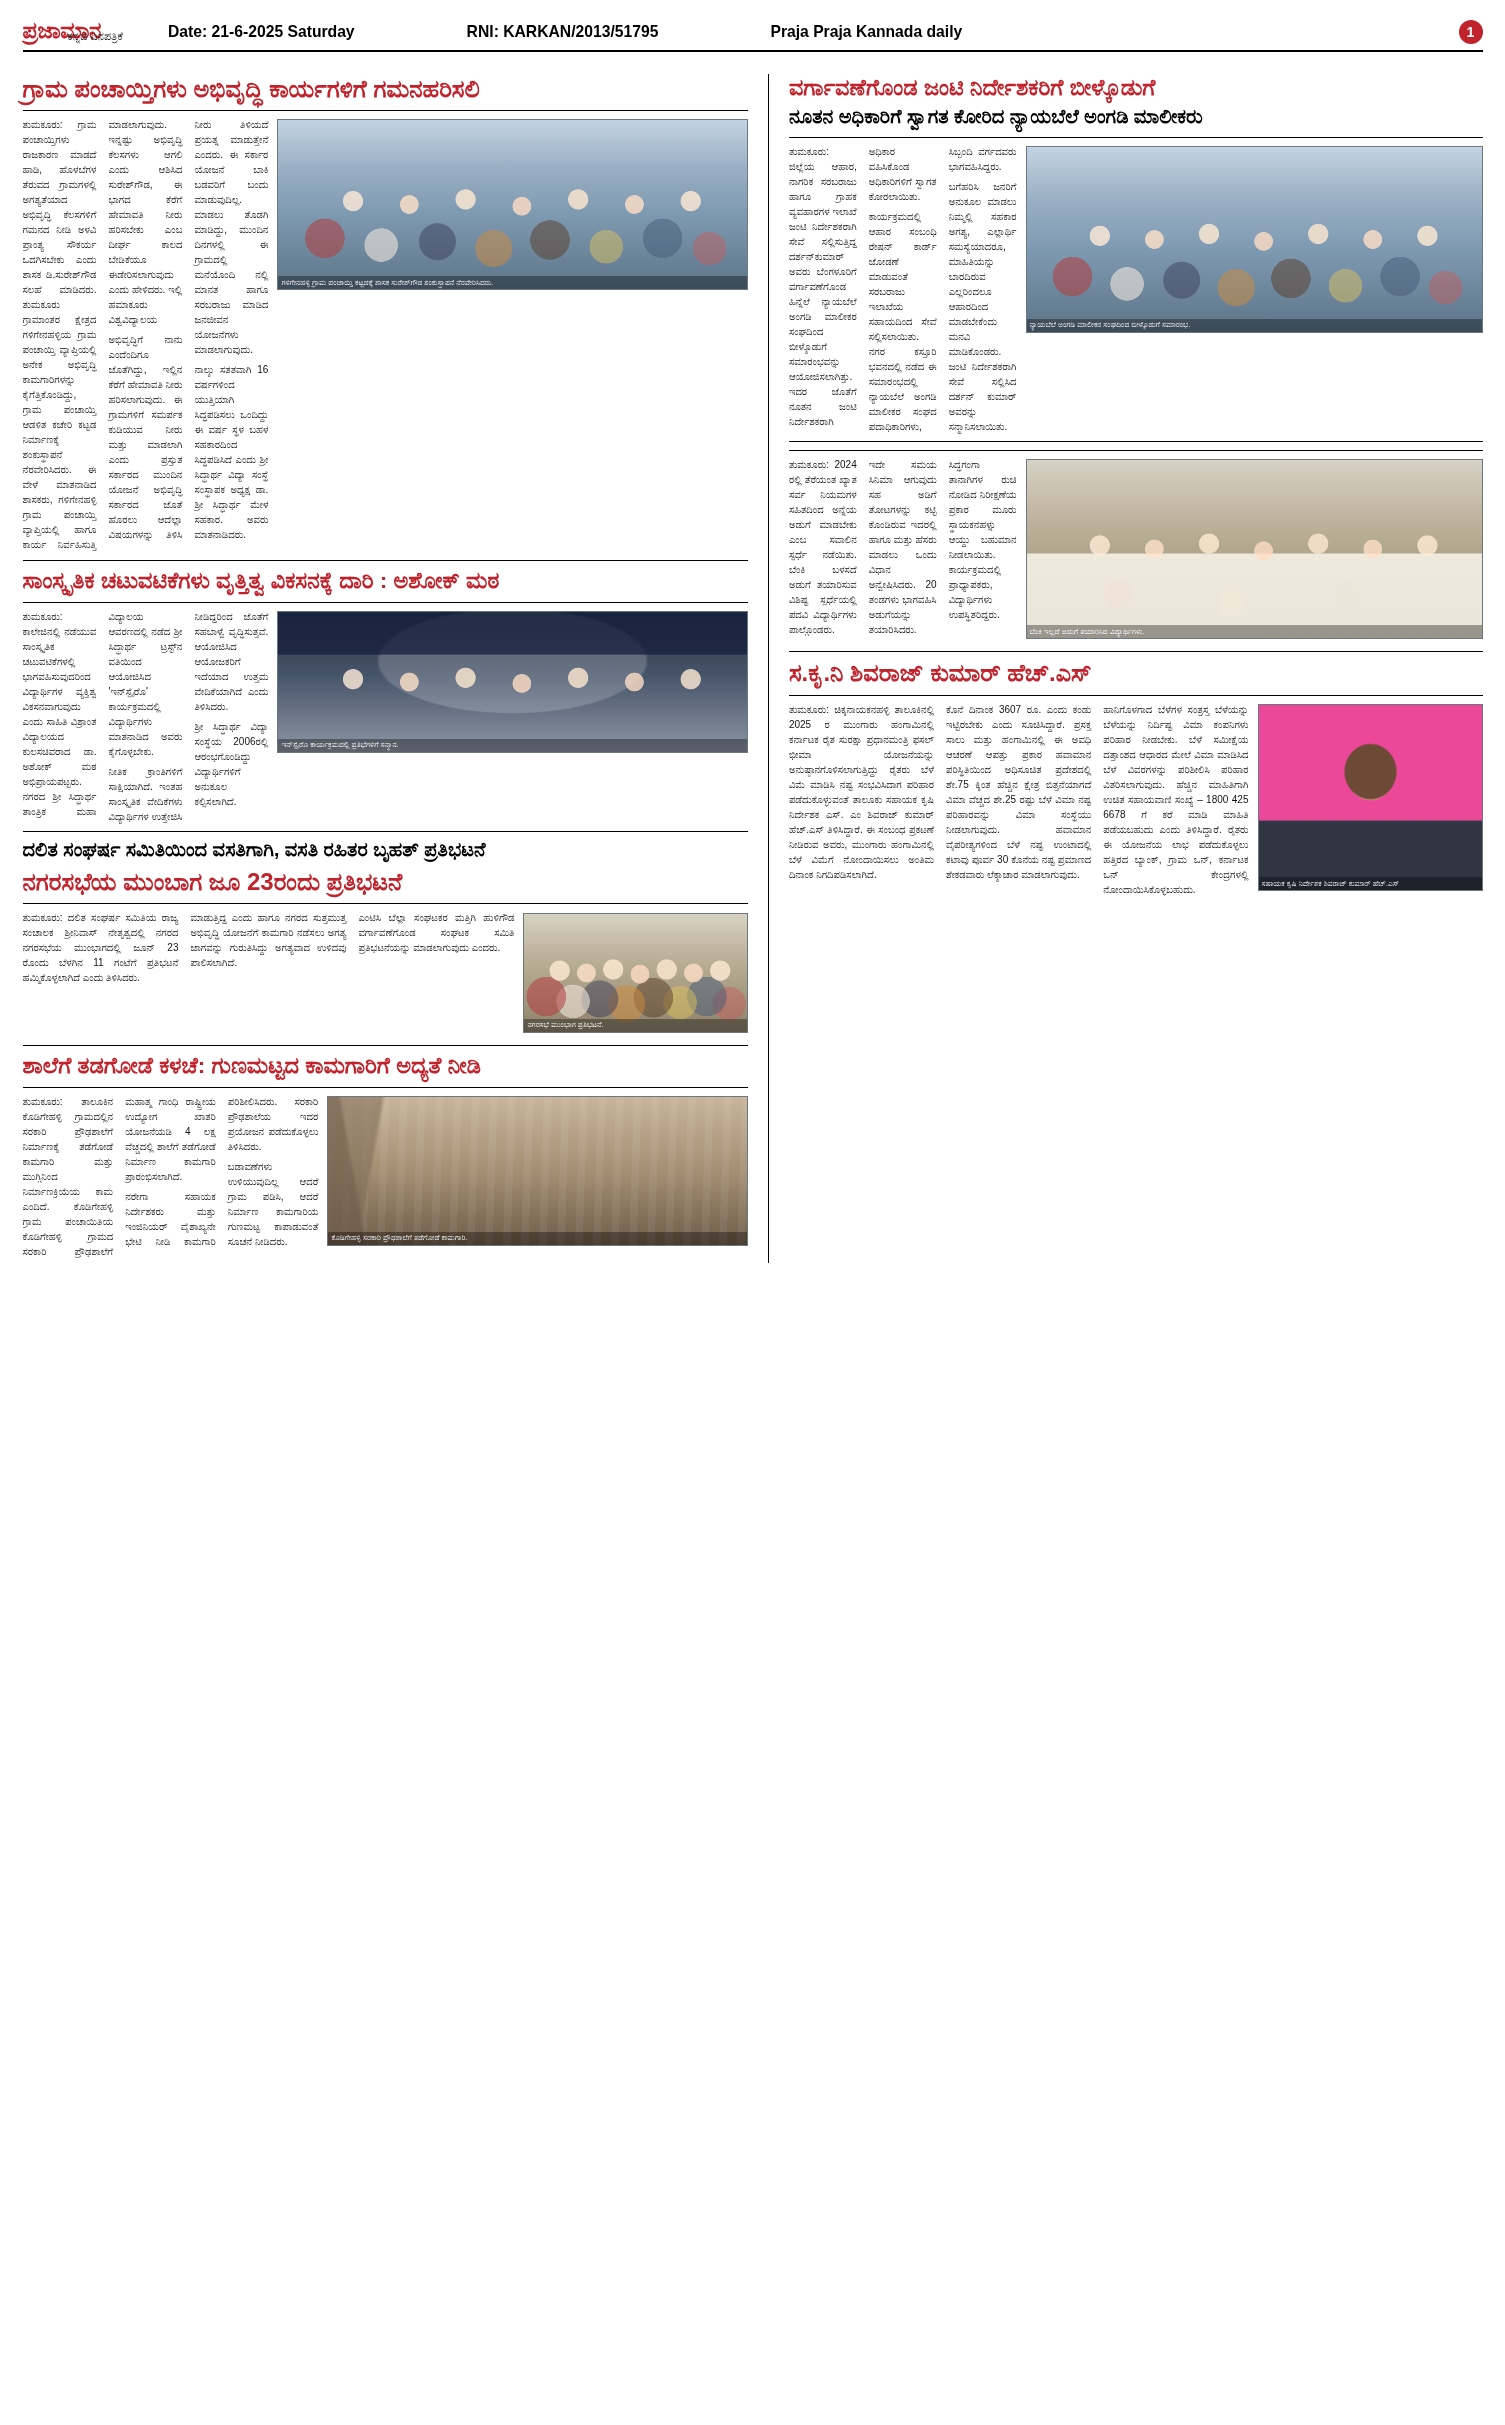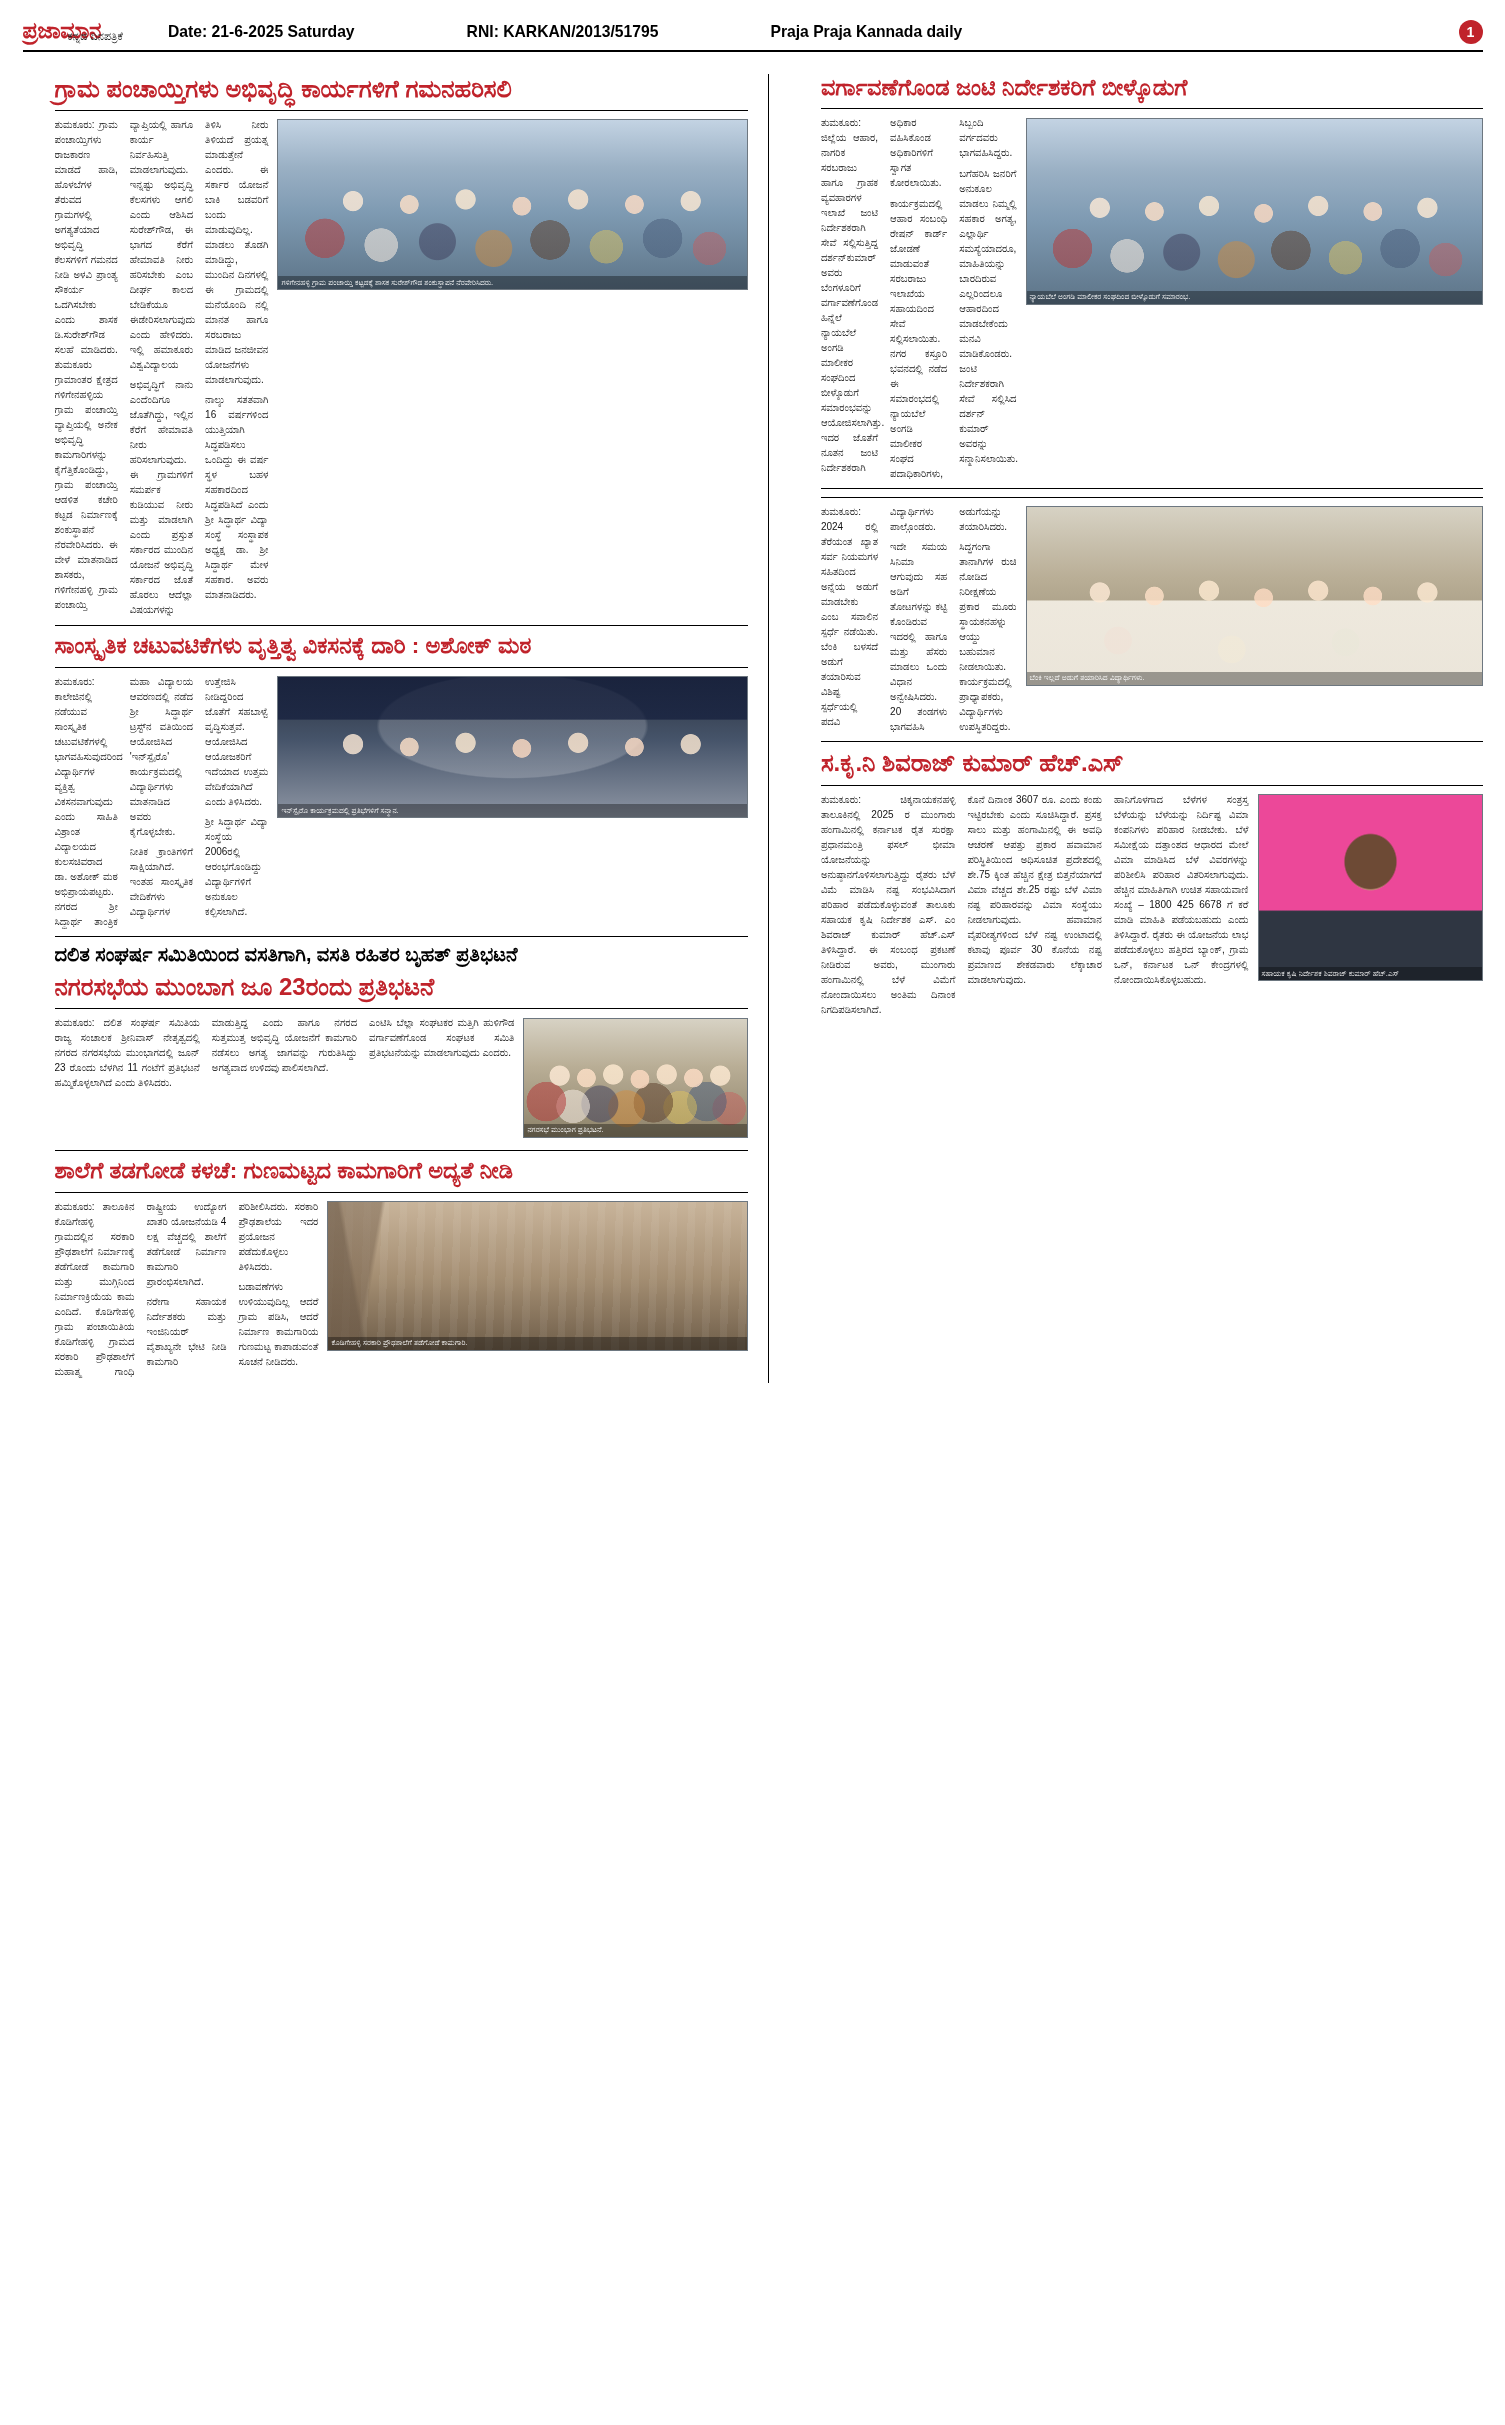--- a/index.html
+++ b/index.html
@@ -143,21 +143,21 @@
       linear-gradient(180deg, transparent 0 62%, #2f3642 63% 100%);
   }
   .ph-dirt::before {
     content: ""; position: absolute; inset: 0;
     background-image:
       linear-gradient(100deg, rgba(120,100,80,.5) 0 12%, transparent 13%),
       linear-gradient(80deg, rgba(90,75,60,.45) 0 8%, transparent 9%),
       repeating-linear-gradient(92deg, rgba(255,255,255,.06) 0 7.5px, transparent 7.5px 18px);
   }
 
-  .art { margin-bottom: 4.5px; margin-left: 32px; }
+  .art { margin-bottom: 4.5px; }
   .flowbox { overflow: hidden; }
   .img-right { float: right; margin: 2.2px 0 4.5px 9px; }
   .clearfix::after { content: ""; display: block; clear: both; }
 </style>
 </head>
 <body>
 
 <div class="page">
 
   <div class="masthead">
@@ -240,20 +240,21 @@
       </div>
 
     </div>
 
     <div class="vrule"></div>
 
     <div class="col-right">
 
       <div class="art">
         <div class="hl-red hl-30">ವರ್ಗಾವಣೆಗೊಂಡ ಜಂಟಿ ನಿರ್ದೇಶಕರಿಗೆ ಬೀಳ್ಕೊಡುಗೆ</div>
+        <div class="hl-black hl-26" style="margin-top:4.5px;">ನೂತನ ಅಧಿಕಾರಿಗೆ ಸ್ವಾಗತ ಕೋರಿದ ನ್ಯಾಯಬೆಲೆ ಅಂಗಡಿ ಮಾಲೀಕರು</div>
         <div class="rule"></div>
         <div class="flowbox clearfix">
           <div class="photo ph-a ph-crowd img-right" style="width:457px;height:187px;">
             <div class="cap">ನ್ಯಾಯಬೆಲೆ ಅಂಗಡಿ ಮಾಲೀಕರ ಸಂಘದಿಂದ ಬೀಳ್ಕೊಡುಗೆ ಸಮಾರಂಭ.</div>
           </div>
           <div class="bodytext" style="column-count:3;column-gap:12px;">
             <p>ತುಮಕೂರು: ಜಿಲ್ಲೆಯ ಆಹಾರ, ನಾಗರಿಕ ಸರಬರಾಜು ಹಾಗೂ ಗ್ರಾಹಕ ವ್ಯವಹಾರಗಳ ಇಲಾಖೆ ಜಂಟಿ ನಿರ್ದೇಶಕರಾಗಿ ಸೇವೆ ಸಲ್ಲಿಸುತ್ತಿದ್ದ ದರ್ಶನ್‌ಕುಮಾರ್ ಅವರು ಬೆಂಗಳೂರಿಗೆ ವರ್ಗಾವಣೆಗೊಂಡ ಹಿನ್ನೆಲೆ ನ್ಯಾಯಬೆಲೆ ಅಂಗಡಿ ಮಾಲೀಕರ ಸಂಘದಿಂದ ಬೀಳ್ಕೊಡುಗೆ ಸಮಾರಂಭವನ್ನು ಆಯೋಜಿಸಲಾಗಿತ್ತು. ಇದರ ಜೊತೆಗೆ ನೂತನ ಜಂಟಿ ನಿರ್ದೇಶಕರಾಗಿ ಅಧಿಕಾರ ವಹಿಸಿಕೊಂಡ ಅಧಿಕಾರಿಗಳಿಗೆ ಸ್ವಾಗತ ಕೋರಲಾಯಿತು.</p>
             <p>ಕಾರ್ಯಕ್ರಮದಲ್ಲಿ ಆಹಾರ ಸಂಬಂಧಿ ರೇಷನ್ ಕಾರ್ಡ್ ಜೋಡಣೆ ಮಾಡುವಂತೆ ಸರಬರಾಜು ಇಲಾಖೆಯ ಸಹಾಯದಿಂದ ಸೇವೆ ಸಲ್ಲಿಸಲಾಯಿತು. ನಗರ ಕಸ್ತೂರಿ ಭವನದಲ್ಲಿ ನಡೆದ ಈ ಸಮಾರಂಭದಲ್ಲಿ ನ್ಯಾಯಬೆಲೆ ಅಂಗಡಿ ಮಾಲೀಕರ ಸಂಘದ ಪದಾಧಿಕಾರಿಗಳು, ಸಿಬ್ಬಂದಿ ವರ್ಗದವರು ಭಾಗವಹಿಸಿದ್ದರು.</p>
             <p>ಬಗೆಹರಿಸಿ ಜನರಿಗೆ ಅನುಕೂಲ ಮಾಡಲು ನಿಮ್ಮಲ್ಲಿ ಸಹಕಾರ ಅಗತ್ಯ, ಎಲ್ಲಾರ್ಥಿ ಸಮಸ್ಯೆಯಾದರೂ, ಮಾಹಿತಿಯನ್ನು ಬಾರದಿರುವ ಎಲ್ಲರಿಂದಲೂ ಆಹಾರದಿಂದ ಮಾಡಬೇಕೆಂದು ಮನವಿ ಮಾಡಿಕೊಂಡರು. ಜಂಟಿ ನಿರ್ದೇಶಕರಾಗಿ ಸೇವೆ ಸಲ್ಲಿಸಿದ ದರ್ಶನ್ ಕುಮಾರ್ ಅವರನ್ನು ಸನ್ಮಾನಿಸಲಾಯಿತು.</p>
           </div>

